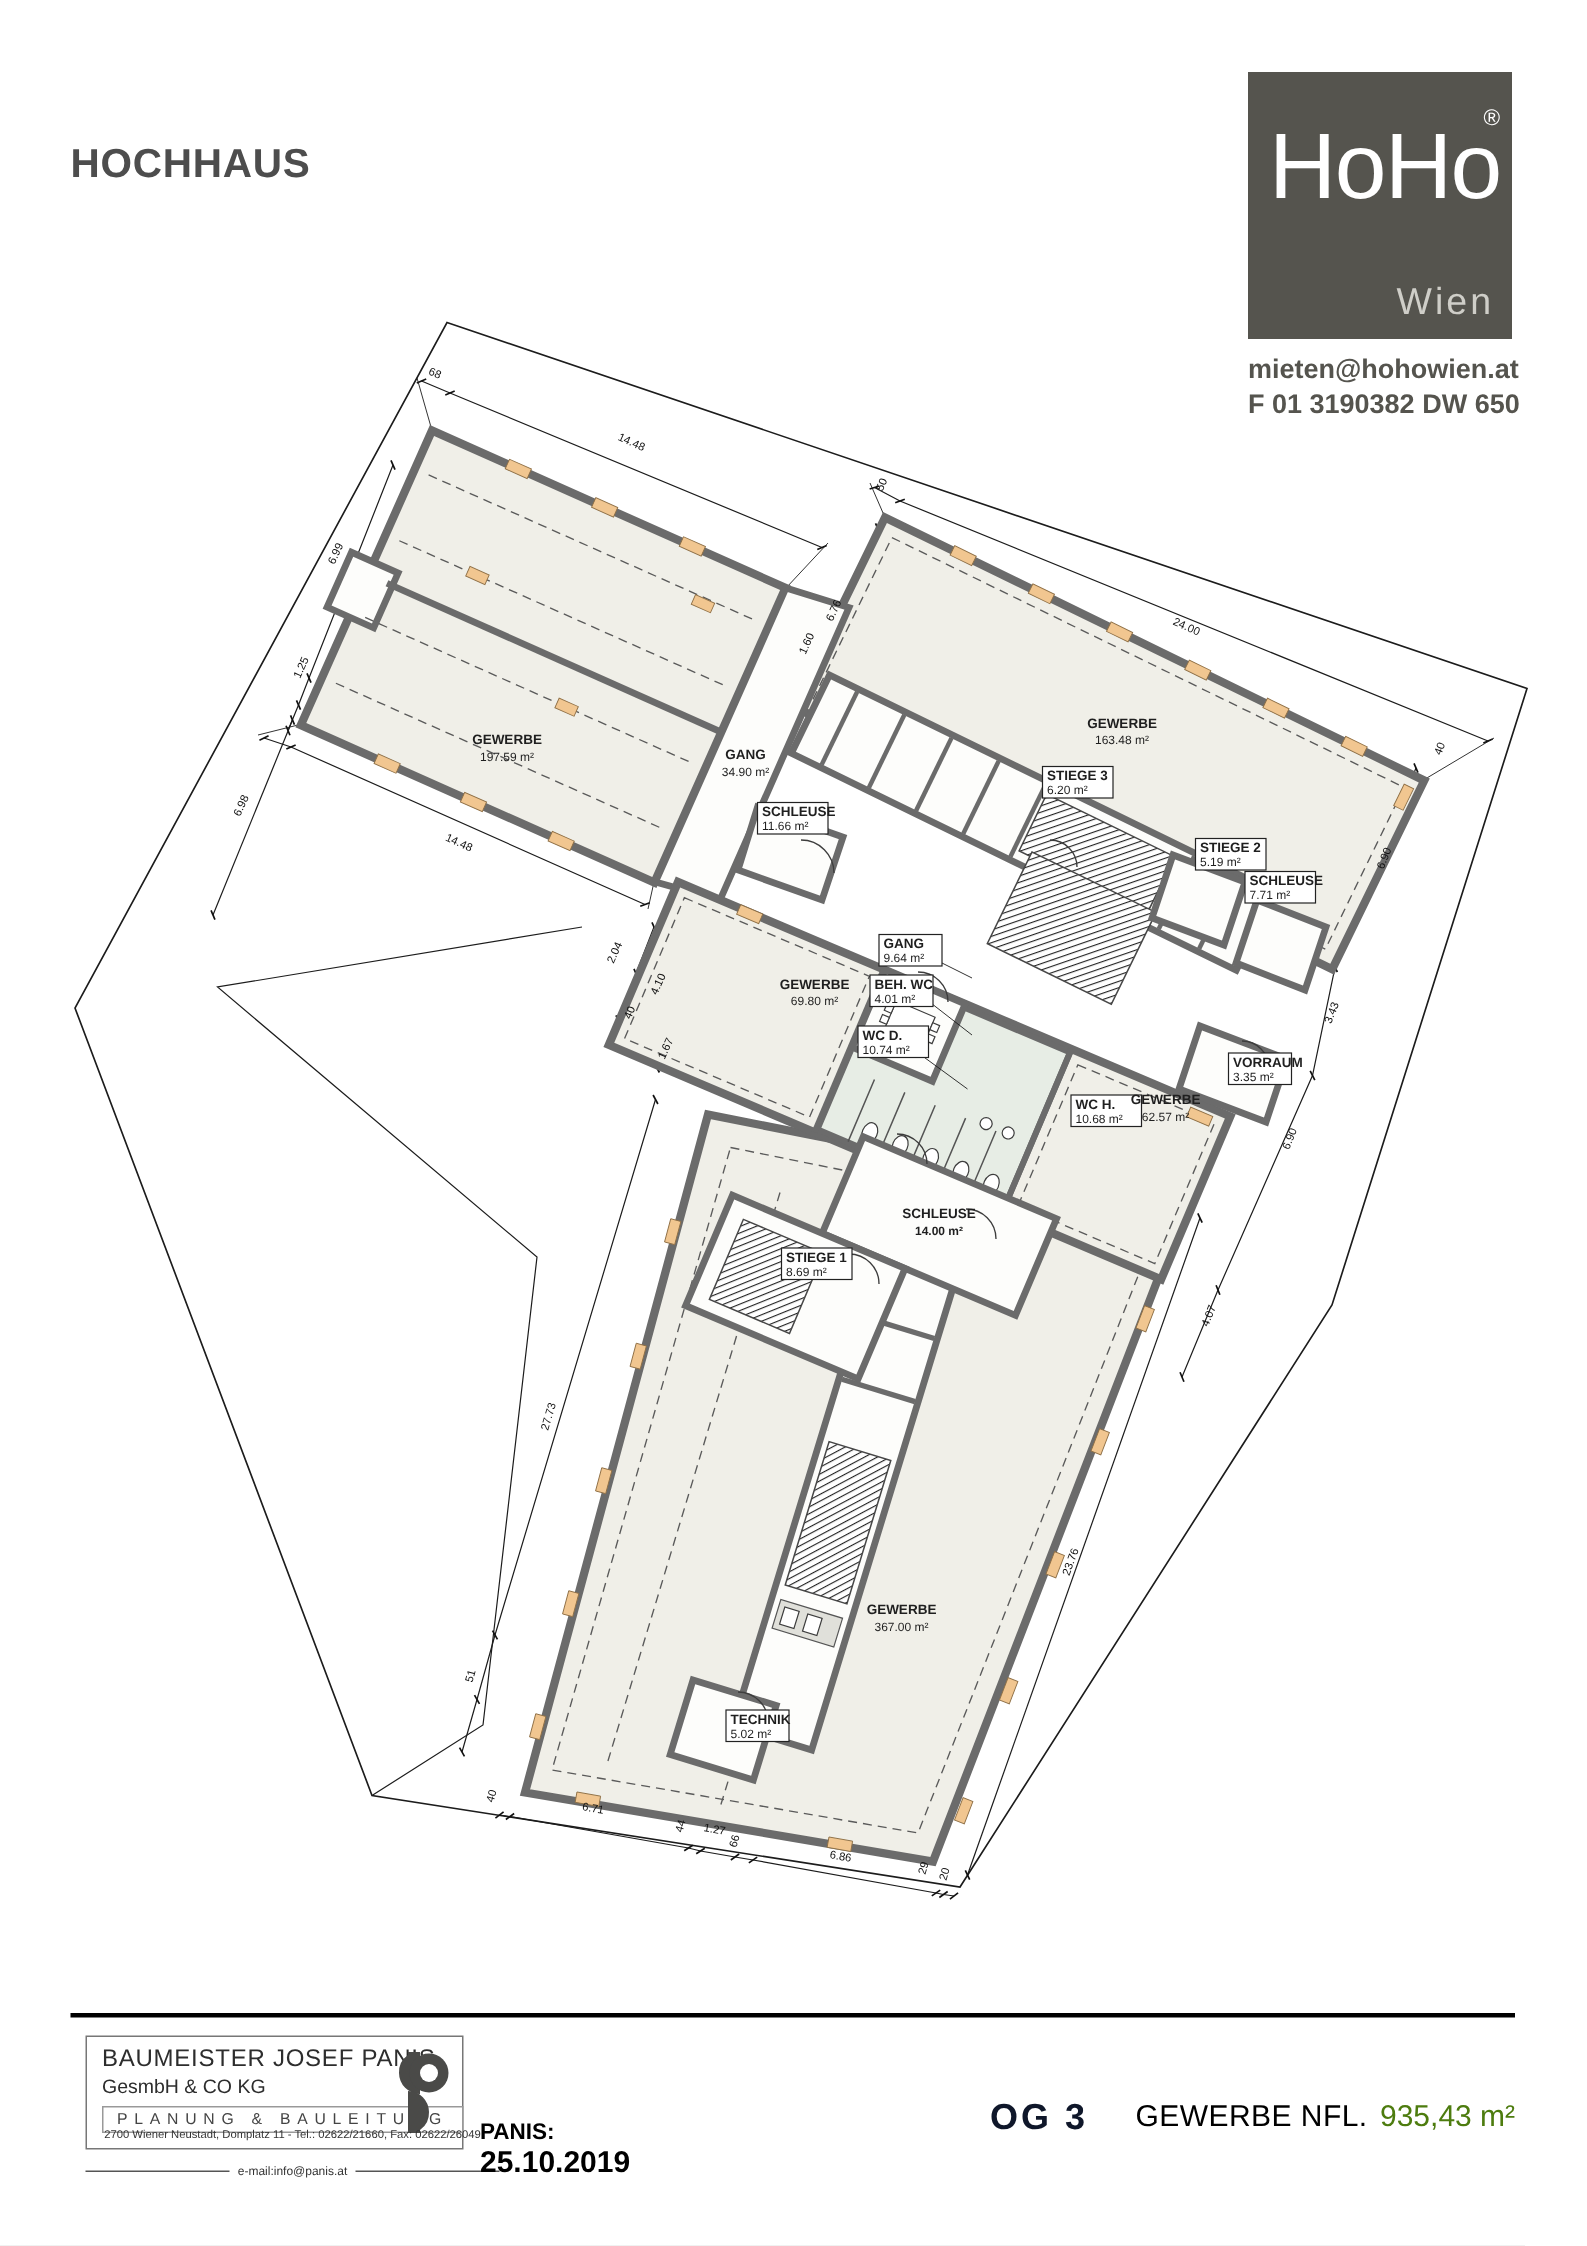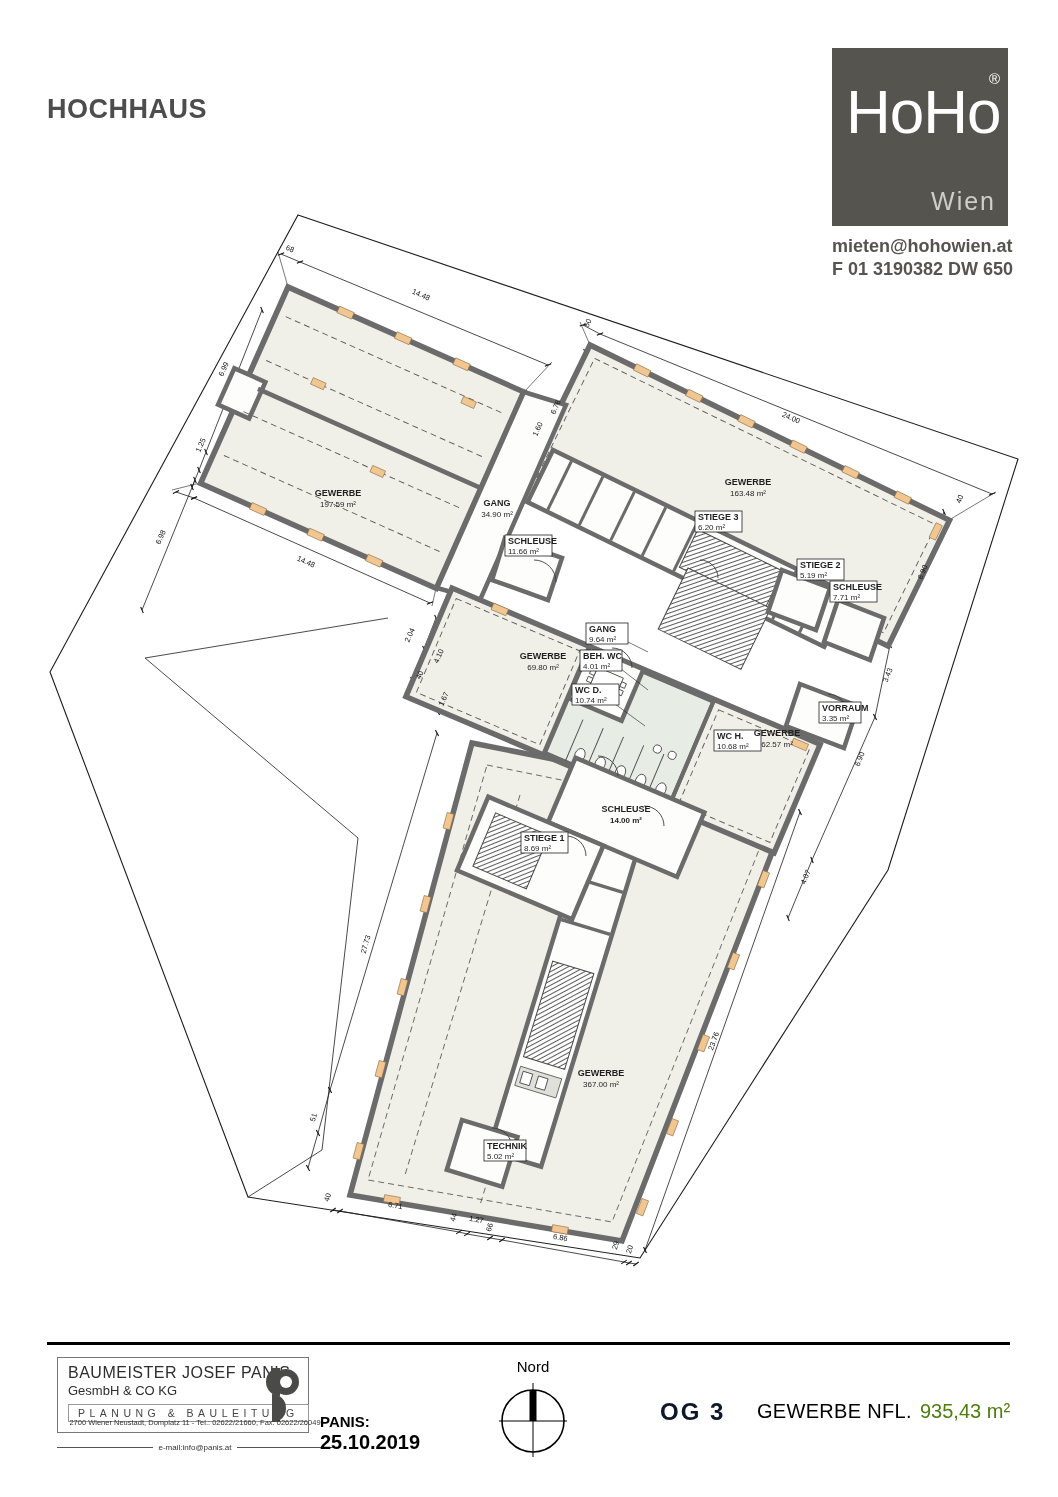--- a/index.html
+++ b/index.html
@@ -386,27 +386,18 @@
     <div class="firm-mail">
       <span>e-mail:info@panis.at</span>
     </div>
   </div>
 
   <div class="stand">
     <div>PANIS:</div>
     <div class="stand-date">25.10.2019</div>
   </div>
 
-  <div class="north">
-    <div class="north-label">Nord</div>
-    <svg width="82" height="84" viewBox="0 0 82 84">
-      <circle cx="41" cy="46" r="31" fill="none" stroke="#000" stroke-width="1.6"></circle>
-      <line x1="7" y1="46" x2="75" y2="46" stroke="#000" stroke-width="1"></line>
-      <line x1="41" y1="8" x2="41" y2="82" stroke="#000" stroke-width="1"></line>
-      <rect x="37.5" y="15" width="7" height="31" fill="#000"></rect>
-    </svg>
-  </div>
 
   <div class="floor">OG 3</div>
   <div class="nfl">GEWERBE NFL.</div>
   <div class="nflv">935,43 m²</div>
 
 </div>
 
 </body></html>

